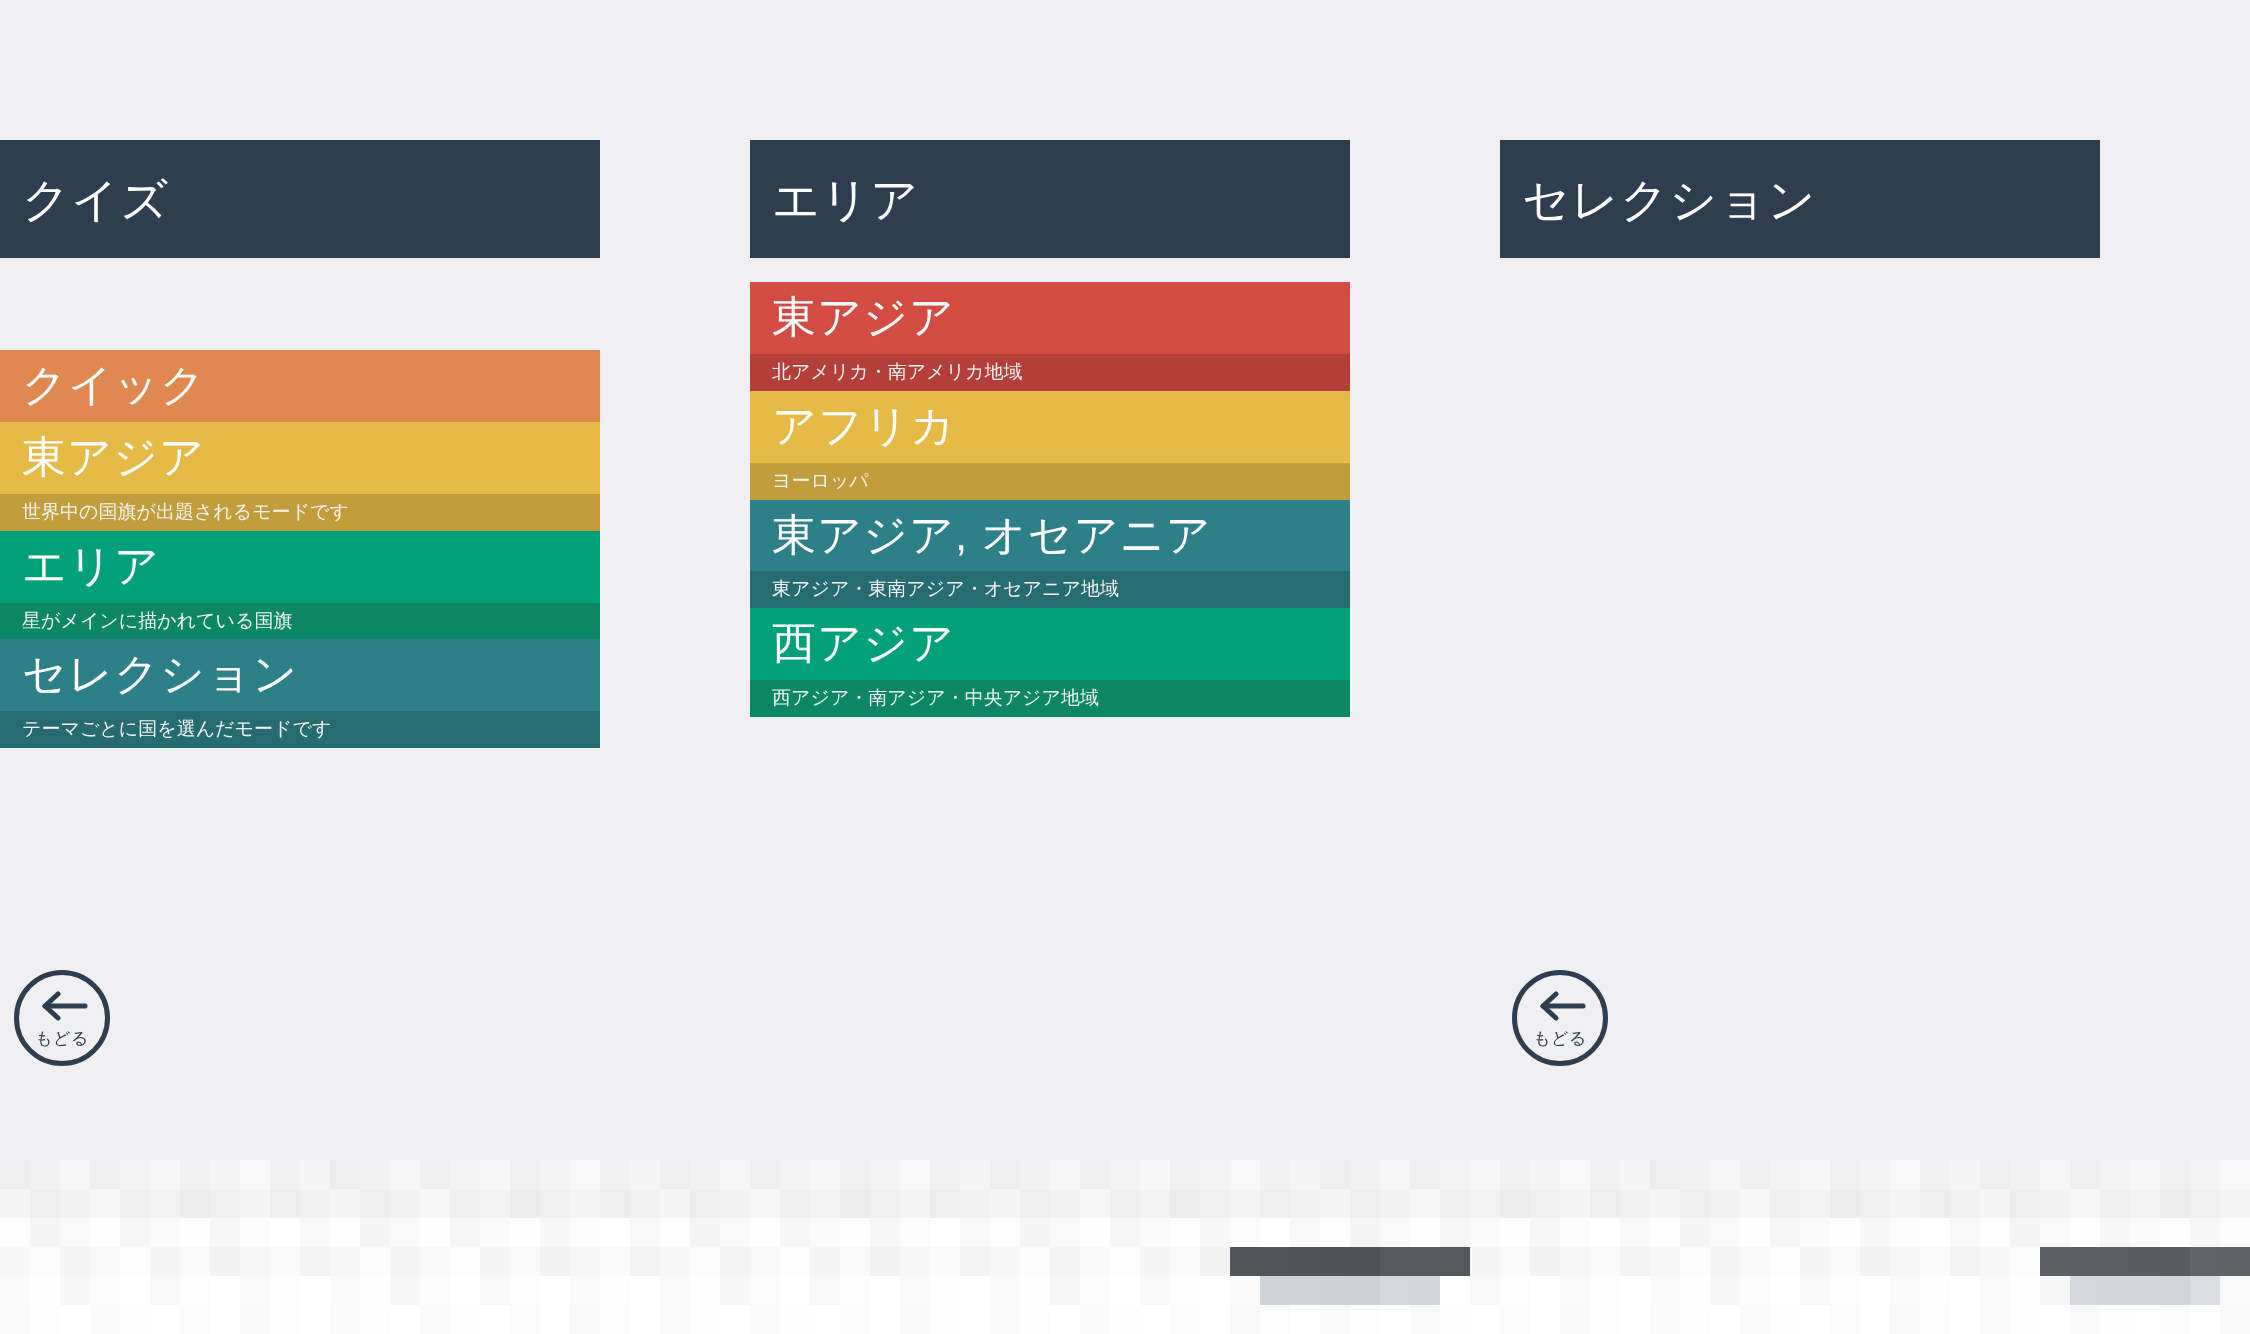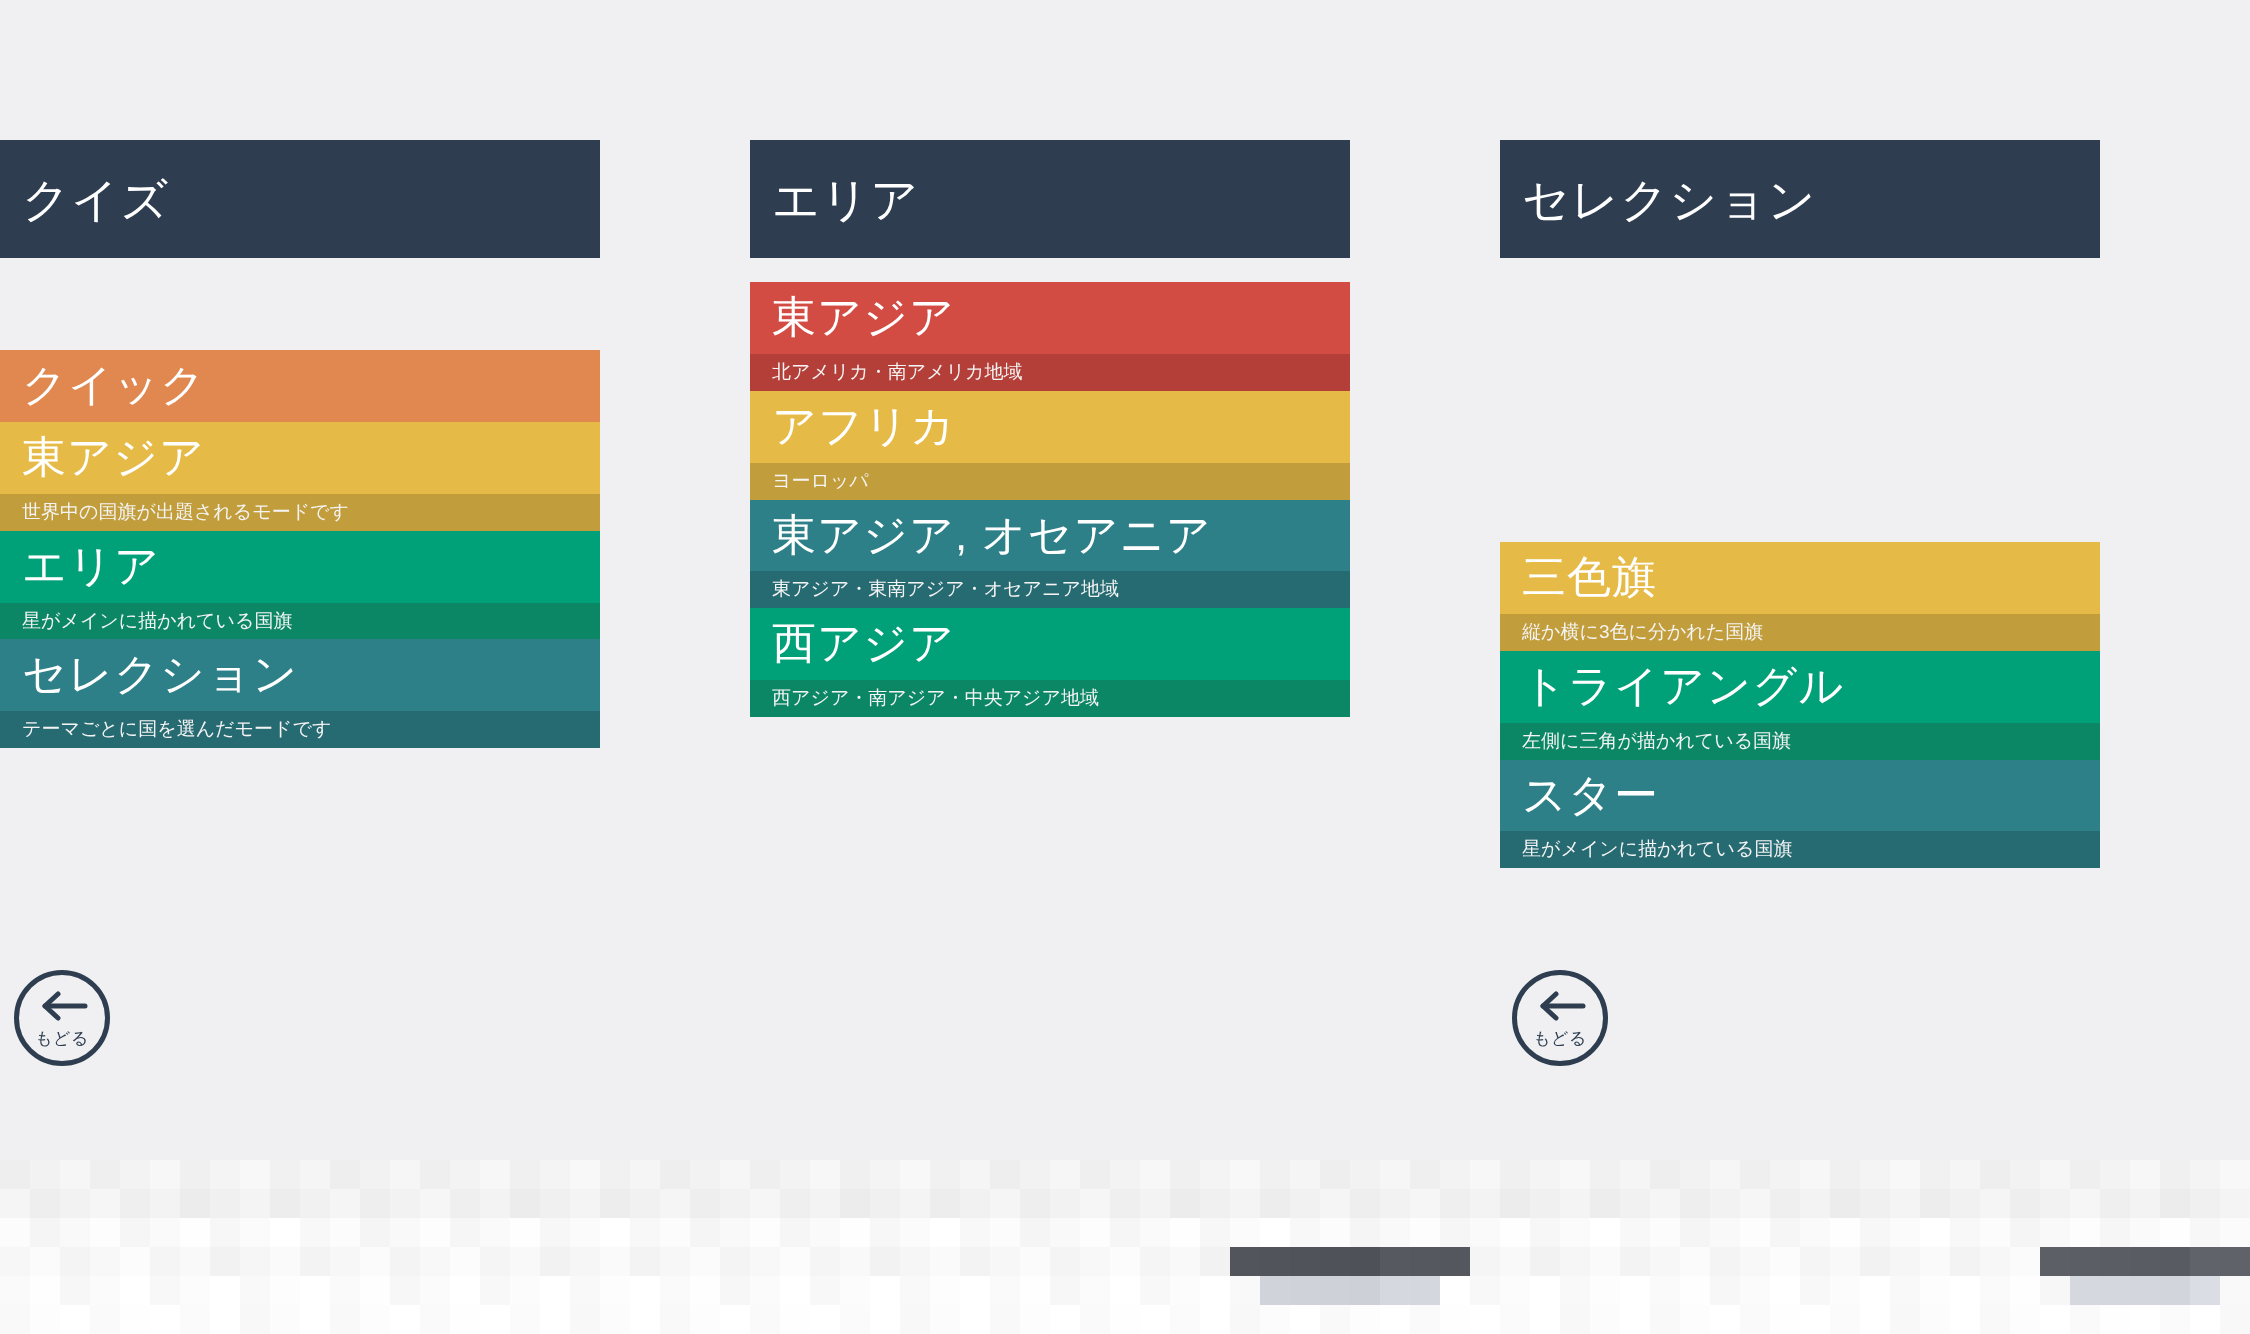--- a/index.html
+++ b/index.html
@@ -221,38 +221,20 @@
       </span>
       <span class="back-label">もどる</span>
     </div>
   </div>
 
   <div class="column col-3">
     <div class="col-header">
       <div class="col-header-title">セレクション</div>
     </div>
 
-    <div class="menu-list" style="top:542px;">
-
-      <div class="menu-item sw-yellow">
-        <div class="menu-title">三色旗</div>
-        <div class="menu-sub">縦か横に3色に分かれた国旗</div>
-      </div>
-
-      <div class="menu-item sw-green">
-        <div class="menu-title">トライアングル</div>
-        <div class="menu-sub">左側に三角が描かれている国旗</div>
-      </div>
-
-      <div class="menu-item sw-teal">
-        <div class="menu-title">スター</div>
-        <div class="menu-sub">星がメインに描かれている国旗</div>
-      </div>
-
-    </div>
 
   </div>
 
   <div class="bottom-strip" id="blurStrip">
       <div class="blur-cell" style="left:0px;top:0px;width:30px;height:29px;background:rgb(238,238,239);"></div>
       <div class="blur-cell" style="left:30px;top:0px;width:30px;height:29px;background:rgb(242,242,243);"></div>
       <div class="blur-cell" style="left:60px;top:0px;width:30px;height:29px;background:rgb(246,246,247);"></div>
       <div class="blur-cell" style="left:90px;top:0px;width:30px;height:29px;background:rgb(239,239,240);"></div>
       <div class="blur-cell" style="left:120px;top:0px;width:30px;height:29px;background:rgb(243,243,244);"></div>
       <div class="blur-cell" style="left:150px;top:0px;width:30px;height:29px;background:rgb(247,247,248);"></div>

